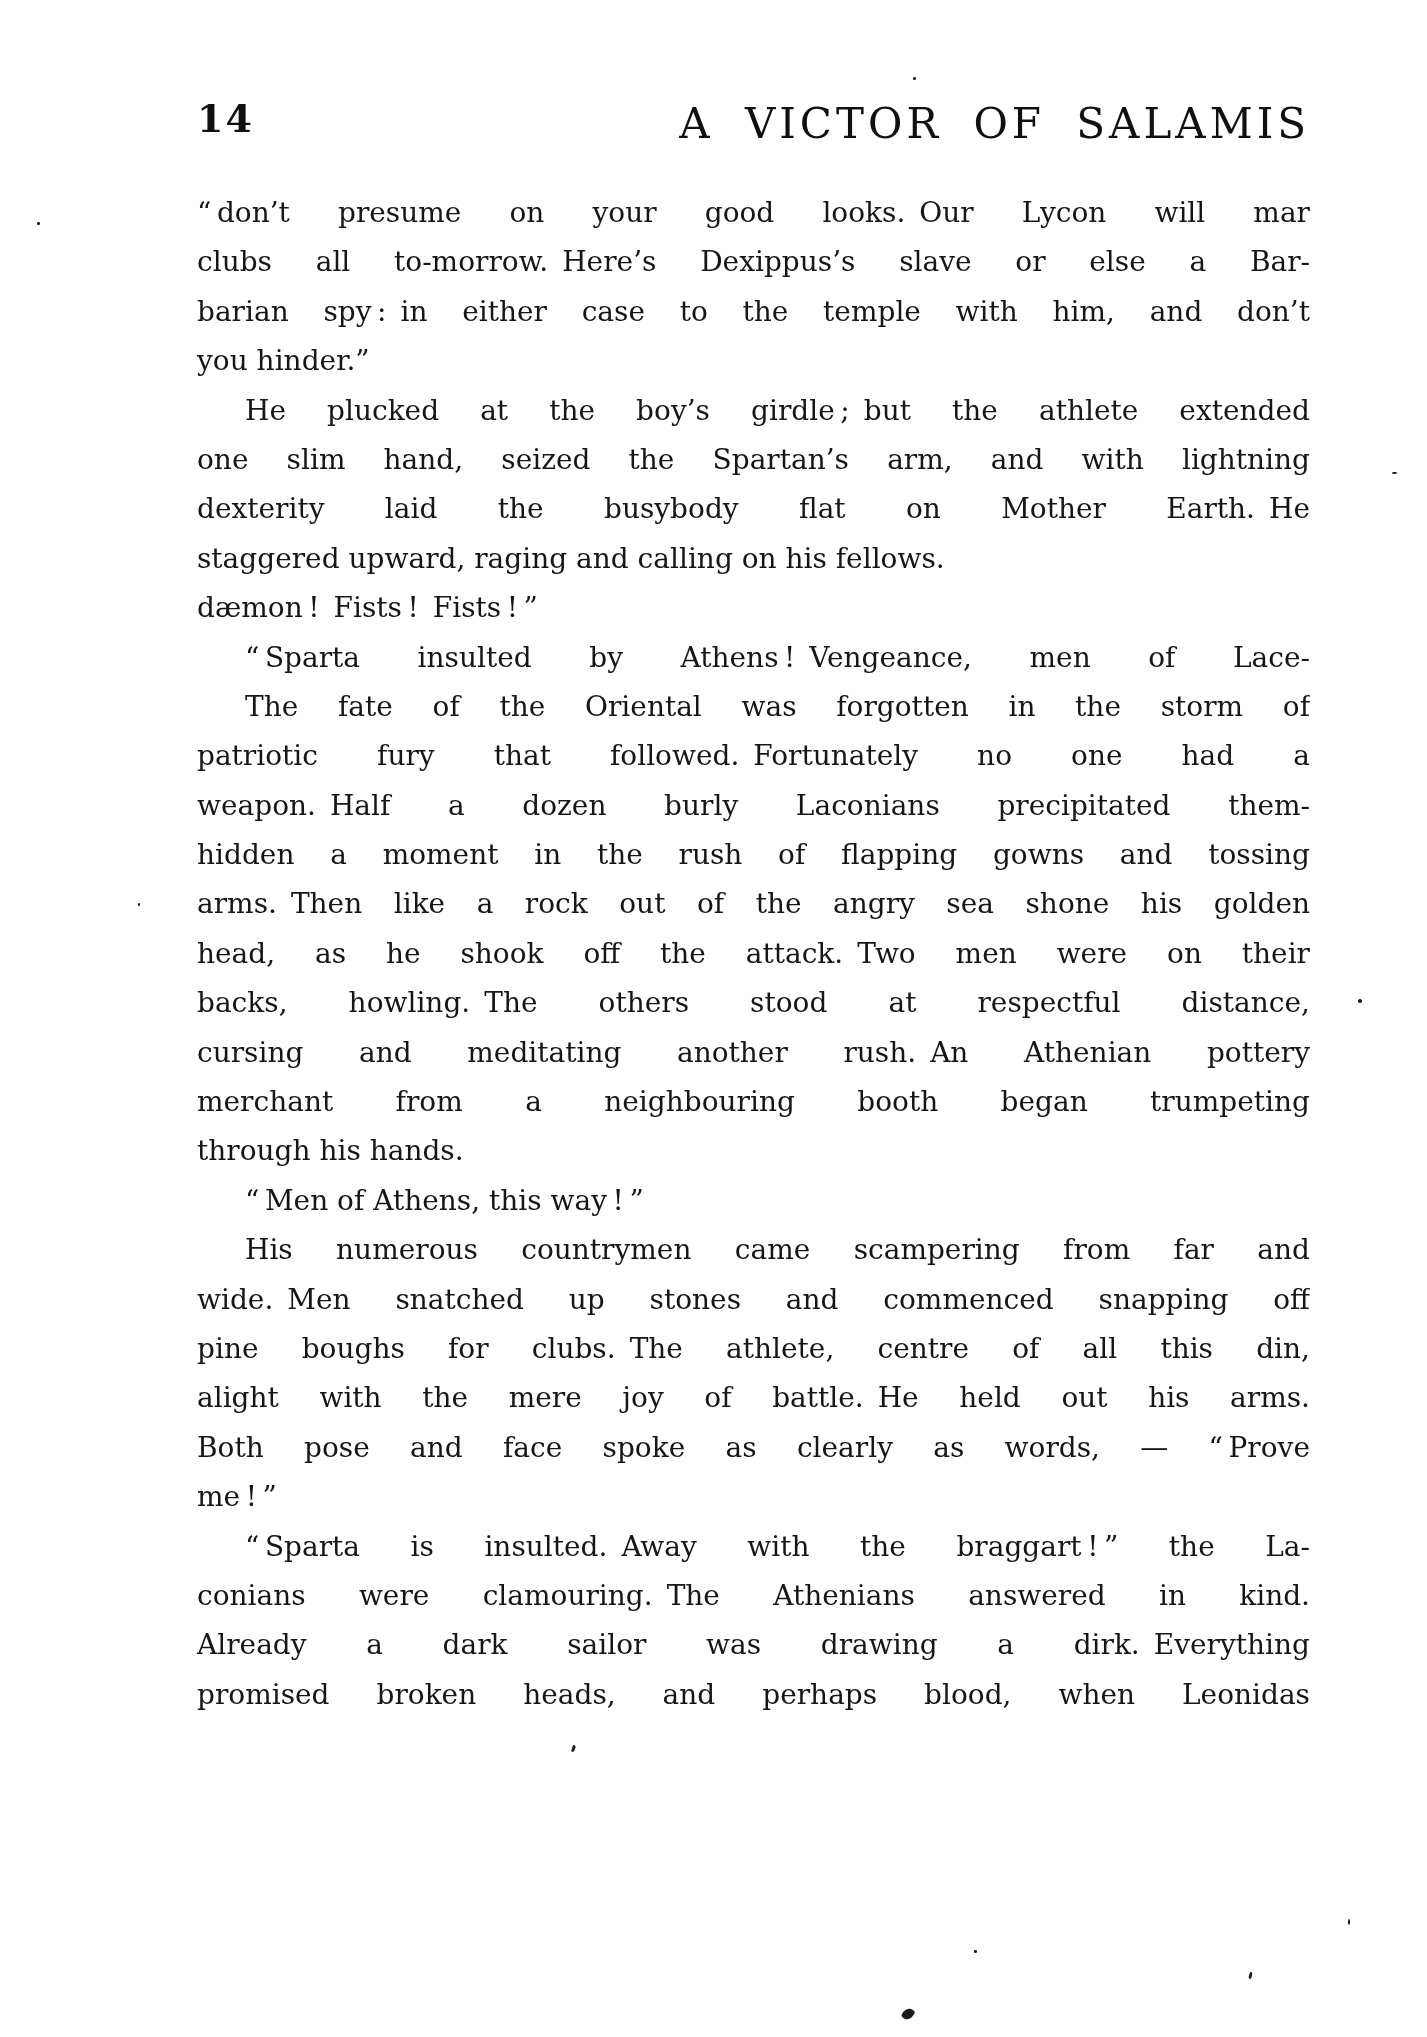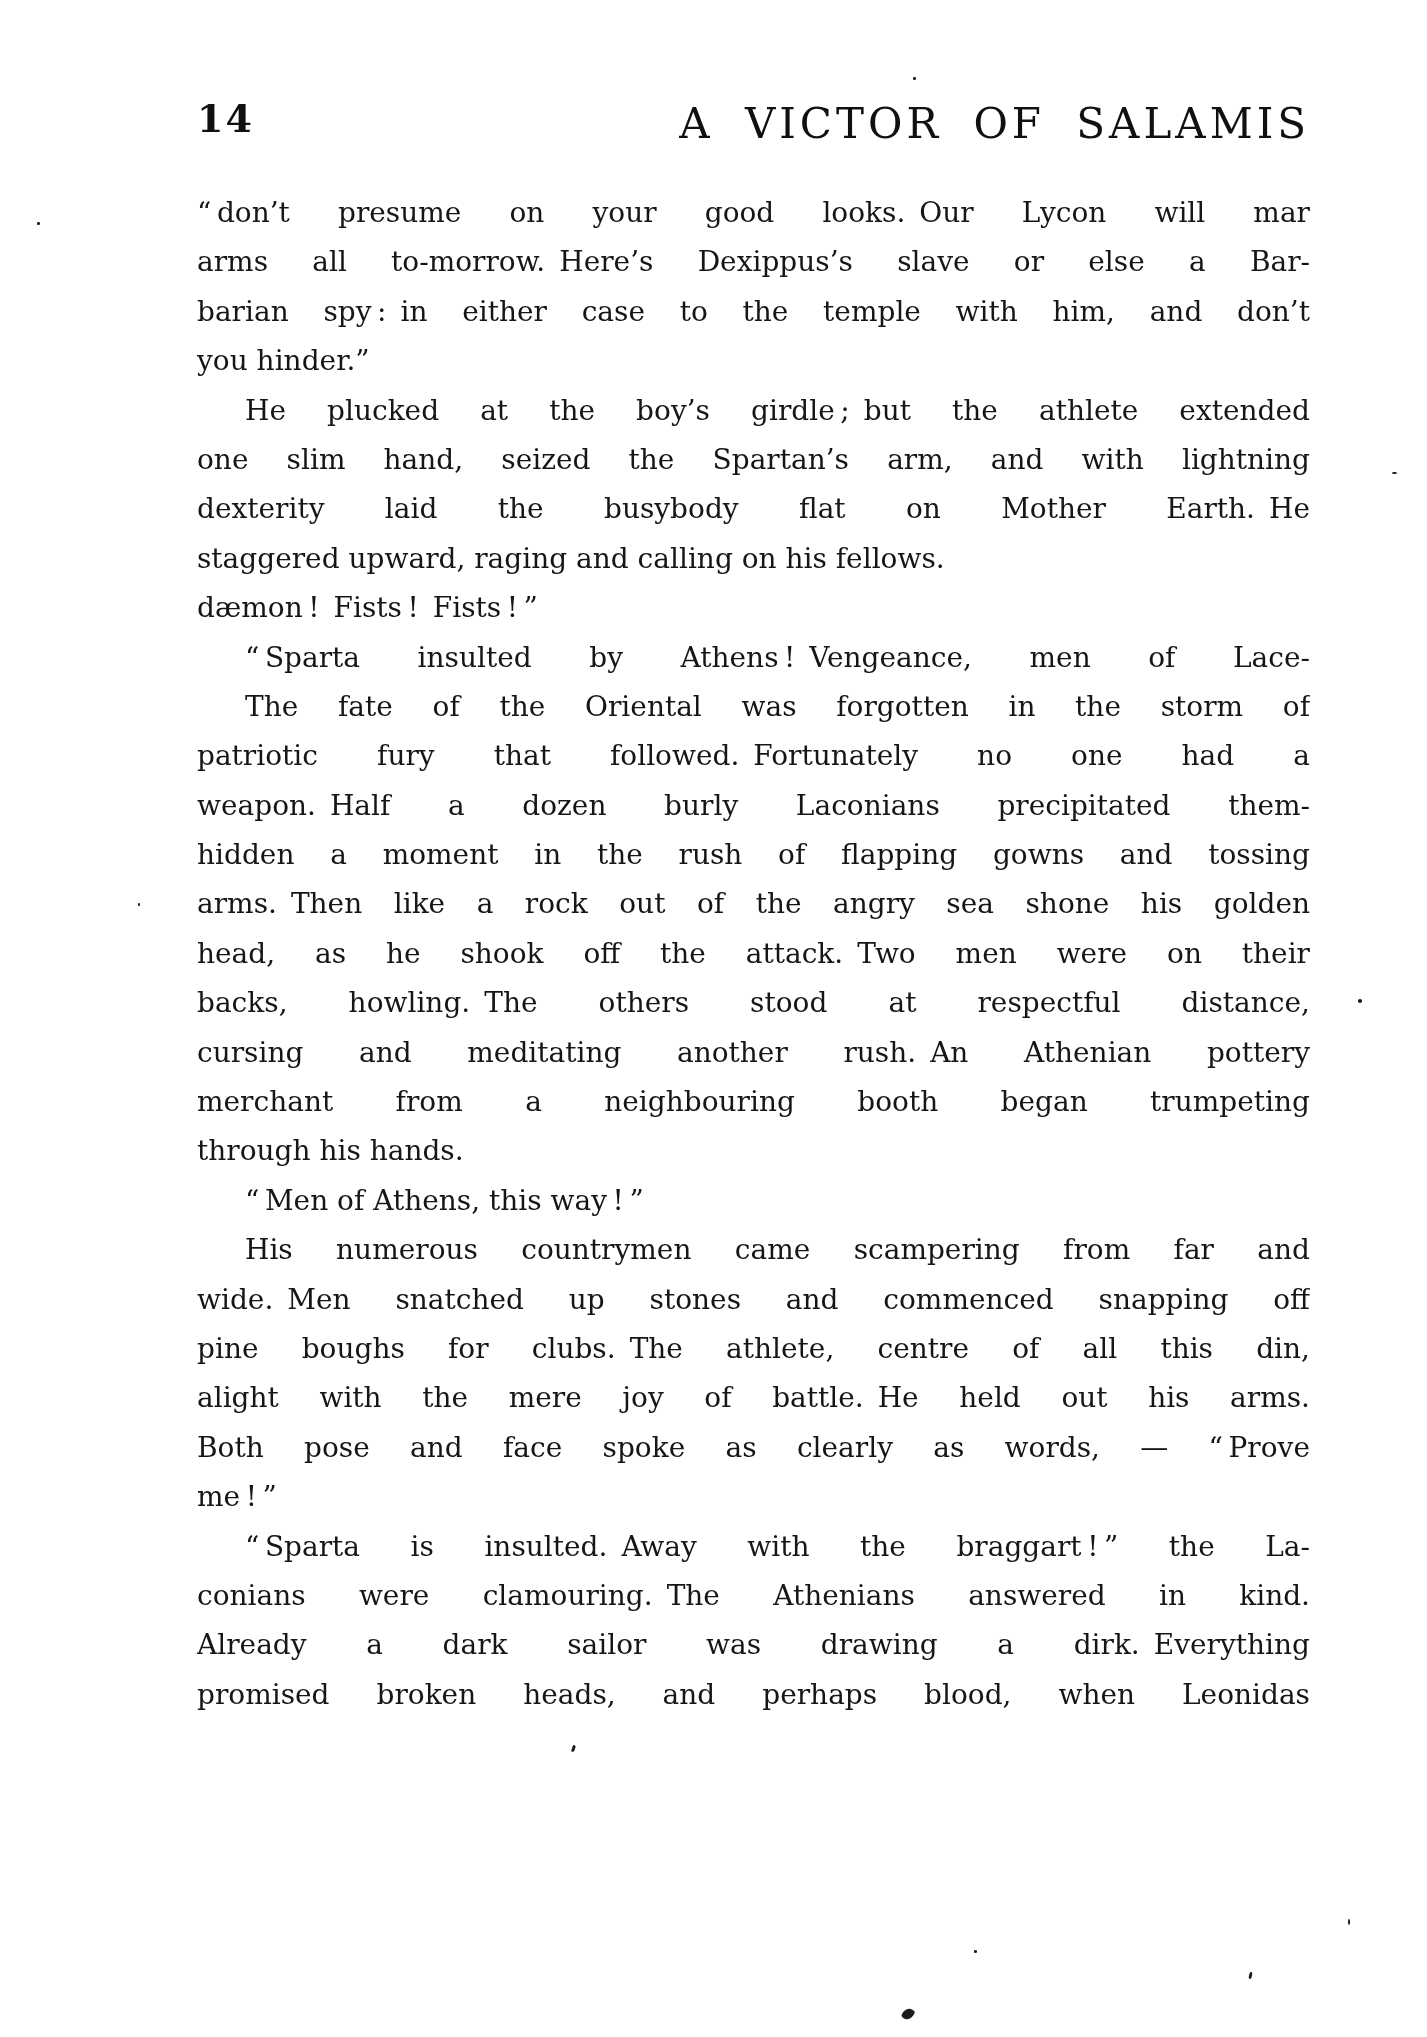--- a/index.html
+++ b/index.html
@@ -68,21 +68,21 @@
 <body>
 
 <div id="page">
 
   <div id="page-number">14</div>
 
   <div id="running-header">A VICTOR OF SALAMIS</div>
 
   <div id="body-text">
       <div class="tline">“ don’t presume on your good looks. Our Lycon will mar</div>
-      <div class="tline">arms all to-morrow. Here’s Dexippus’s slave or else a Bar-</div>
+      <div class="tline">clubs all to-morrow. Here’s Dexippus’s slave or else a Bar-</div>
       <div class="tline">barian spy : in either case to the temple with him, and don’t</div>
       <div class="tline para-end">you hinder.”</div>
       <div class="tline indent">He plucked at the boy’s girdle ; but the athlete extended</div>
       <div class="tline">one slim hand, seized the Spartan’s arm, and with lightning</div>
       <div class="tline">dexterity laid the busybody flat on Mother Earth. He</div>
       <div class="tline para-end">staggered upward, raging and calling on his fellows.</div>
       <div class="tline para-end">dæmon ! Fists ! Fists ! ”</div>
       <div class="tline indent">“ Sparta insulted by Athens ! Vengeance, men of Lace-</div>
       <div class="tline indent">The fate of the Oriental was forgotten in the storm of</div>
       <div class="tline">patriotic fury that followed. Fortunately no one had a</div>

